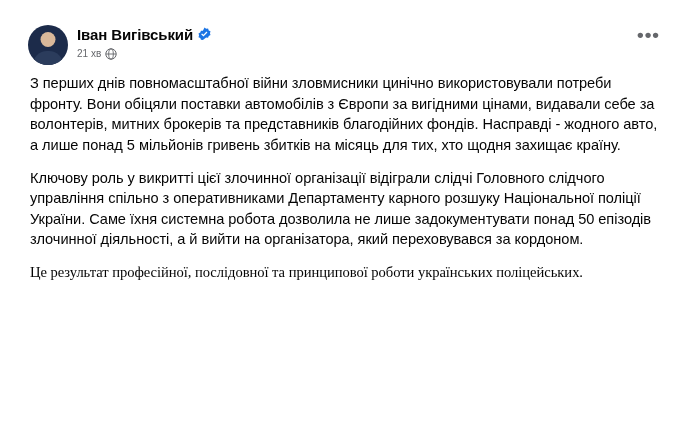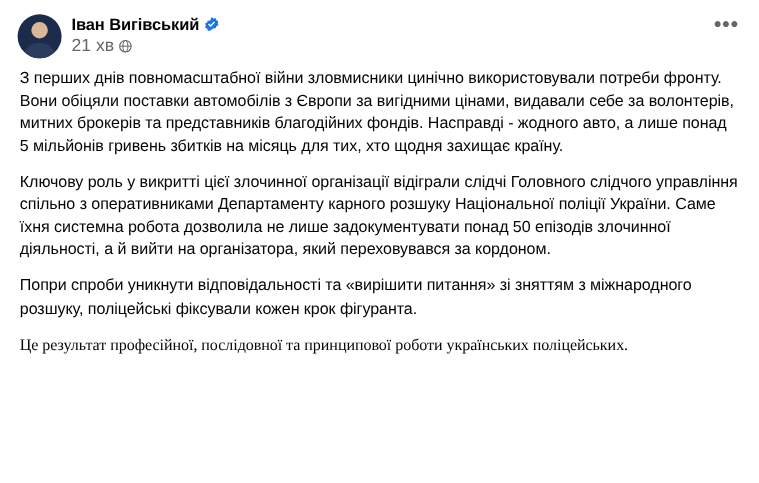--- a/index.html
+++ b/index.html
@@ -12,21 +12,21 @@
     background: #ffffff;
     font-family: "Liberation Sans", sans-serif;
     color: #050505;
     overflow: hidden;
   }
   .post {
     width: 690px;
     height: 439px;
     background: #ffffff;
     box-sizing: border-box;
-    padding: 4px;
+    padding: 16px;
     position: relative;
   }
   .post-header {
     display: flex;
     align-items: flex-start;
     padding: 8px 12px 6px 12px;
     position: relative;
   }
   .avatar {
     width: 40px;
@@ -83,21 +83,21 @@
     display: inline-block;
     line-height: 0;
   }
   .meta-row {
     display: flex;
     align-items: center;
     gap: 4px;
     margin-top: 2px;
   }
   .timestamp {
-    font-size: 16px;
+    font-size: 10px;
     color: #65676b;
     line-height: 16px;
   }
   .globe-icon {
     width: 12px;
     height: 12px;
     display: inline-block;
     line-height: 0;
   }
   .menu-dots {
@@ -159,18 +159,17 @@
         </span>
       </div>
     </div>
 
     <div class="menu-dots">•••</div>
   </div>
 
   <div class="post-body">
     <p>З перших днів повномасштабної війни зловмисники цинічно використовували потреби фронту. Вони обіцяли поставки автомобілів з Європи за вигідними цінами, видавали себе за волонтерів, митних брокерів та представників благодійних фондів. Насправді - жодного авто, а лише понад 5 мільйонів гривень збитків на місяць для тих, хто щодня захищає країну.</p>
     <p>Ключову роль у викритті цієї злочинної організації відіграли слідчі Головного слідчого управління спільно з оперативниками Департаменту карного розшуку Національної поліції України. Саме їхня системна робота дозволила не лише задокументувати понад 50 епізодів злочинної діяльності, а й вийти на організатора, який переховувався за кордоном.</p>
-    <p>Попри спроби уникнути відповідальності та «вирішити питання» зі зняттям з міжнародного розшуку, поліцейські фіксували кожен крок фігуранта.</p>
     <p>Це результат професійної, послідовної та принципової роботи українських поліцейських.</p>
 
   </div>
 
 </div>
 
 </body></html>

